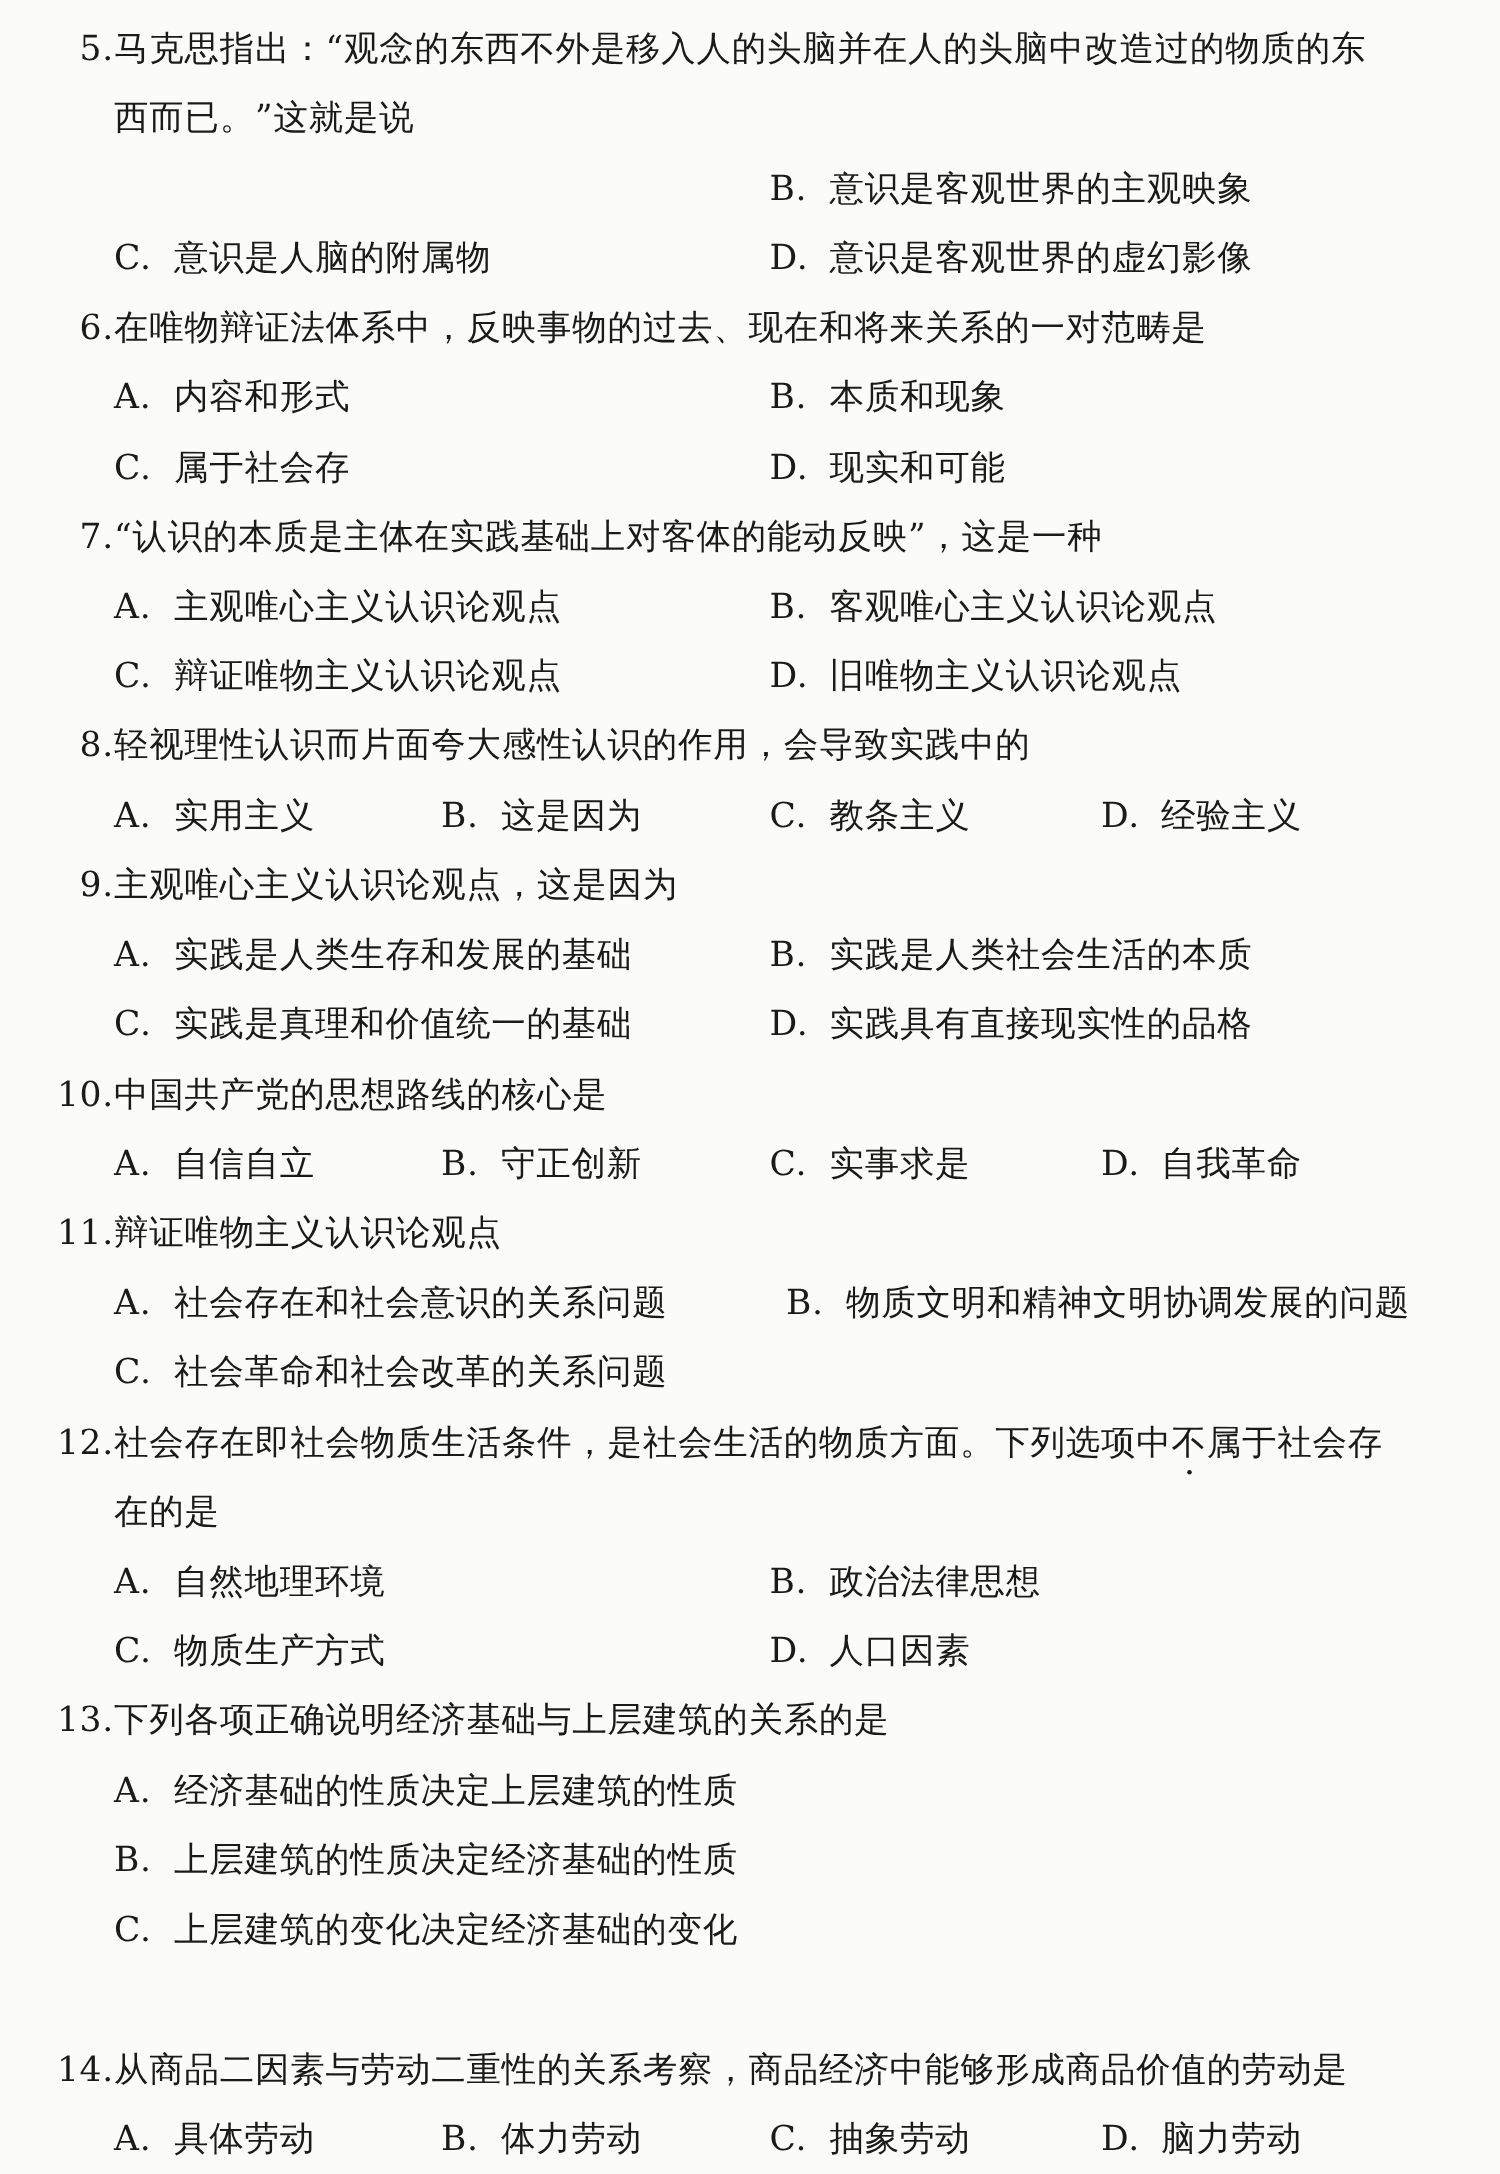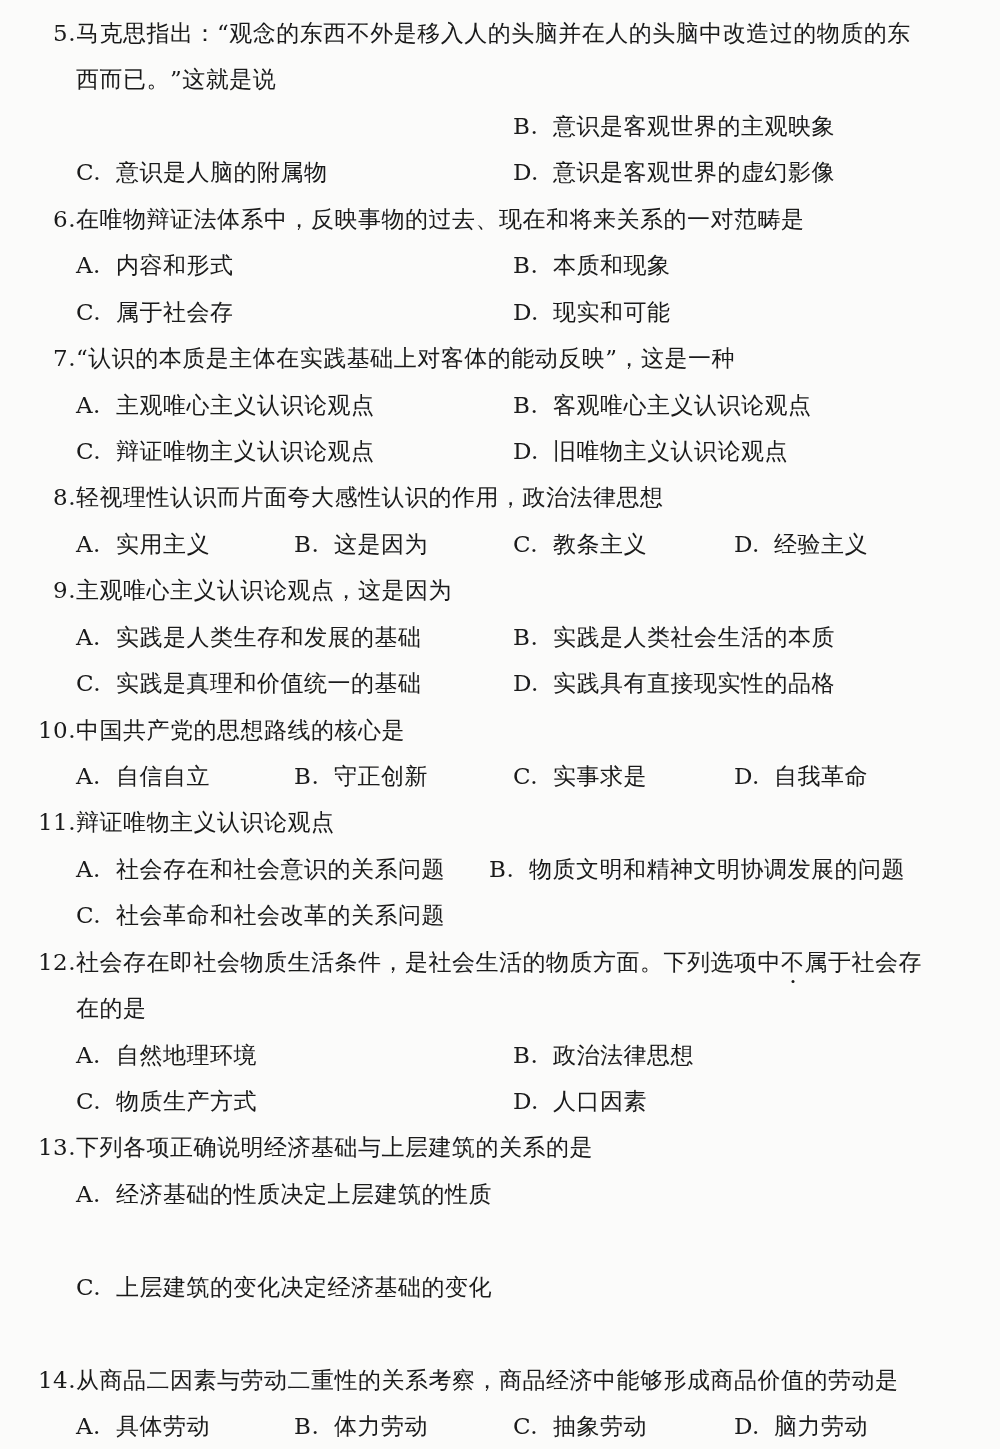--- a/index.html
+++ b/index.html
@@ -39,52 +39,53 @@
   <div class="line" style="left:513px;top:250px"><span class="opt-letter">B.</span><span>本质和现象</span></div>
   <div class="line" style="left:76px;top:297px"><span class="opt-letter">C.</span><span>属于社会存</span></div>
   <div class="line" style="left:513px;top:297px"><span class="opt-letter">D.</span><span>现实和可能</span></div>
 
   <div class="line" style="left:40px;top:343px"><span class="num" style="width:36px">7.</span><span>“认识的本质是主体在实践基础上对客体的能动反映”，这是一种</span></div>
   <div class="line" style="left:76px;top:390px"><span class="opt-letter">A.</span><span>主观唯心主义认识论观点</span></div>
   <div class="line" style="left:513px;top:390px"><span class="opt-letter">B.</span><span>客观唯心主义认识论观点</span></div>
   <div class="line" style="left:76px;top:436px"><span class="opt-letter">C.</span><span>辩证唯物主义认识论观点</span></div>
   <div class="line" style="left:513px;top:436px"><span class="opt-letter">D.</span><span>旧唯物主义认识论观点</span></div>
 
-  <div class="line" style="left:40px;top:482px"><span class="num" style="width:36px">8.</span><span>轻视理性认识而片面夸大感性认识的作用，政治法律思想</span></div>
+  <div class="line" style="left:40px;top:482px"><span class="num" style="width:36px">8.</span><span>轻视理性认识而片面夸大感性认识的作用，会导致实践中的</span></div>
   <div class="line" style="left:76px;top:529px"><span class="opt-letter">A.</span><span>实用主义</span></div>
   <div class="line" style="left:294px;top:529px"><span class="opt-letter">B.</span><span>这是因为</span></div>
   <div class="line" style="left:513px;top:529px"><span class="opt-letter">C.</span><span>教条主义</span></div>
   <div class="line" style="left:734px;top:529px"><span class="opt-letter">D.</span><span>经验主义</span></div>
 
   <div class="line" style="left:40px;top:575px"><span class="num" style="width:36px">9.</span><span>主观唯心主义认识论观点，这是因为</span></div>
   <div class="line" style="left:76px;top:622px"><span class="opt-letter">A.</span><span>实践是人类生存和发展的基础</span></div>
   <div class="line" style="left:513px;top:622px"><span class="opt-letter">B.</span><span>实践是人类社会生活的本质</span></div>
   <div class="line" style="left:76px;top:668px"><span class="opt-letter">C.</span><span>实践是真理和价值统一的基础</span></div>
   <div class="line" style="left:513px;top:668px"><span class="opt-letter">D.</span><span>实践具有直接现实性的品格</span></div>
 
   <div class="line" style="left:22px;top:715px"><span class="num" style="width:54px">10.</span><span>中国共产党的思想路线的核心是</span></div>
   <div class="line" style="left:76px;top:761px"><span class="opt-letter">A.</span><span>自信自立</span></div>
   <div class="line" style="left:294px;top:761px"><span class="opt-letter">B.</span><span>守正创新</span></div>
   <div class="line" style="left:513px;top:761px"><span class="opt-letter">C.</span><span>实事求是</span></div>
   <div class="line" style="left:734px;top:761px"><span class="opt-letter">D.</span><span>自我革命</span></div>
 
   <div class="line" style="left:22px;top:807px"><span class="num" style="width:54px">11.</span><span>辩证唯物主义认识论观点</span></div>
   <div class="line" style="left:76px;top:854px"><span class="opt-letter">A.</span><span>社会存在和社会意识的关系问题</span></div>
-  <div class="line" style="left:489px;top:854px"><span class="opt-letter">B.</span><span>物质文明和精神文明协调发展的问题</span></div>
+  <div class="line" style="left:524px;top:854px"><span class="opt-letter">B.</span><span>物质文明和精神文明协调发展的问题</span></div>
   <div class="line" style="left:76px;top:900px"><span class="opt-letter">C.</span><span>社会革命和社会改革的关系问题</span></div>
 
   <div class="line" style="left:22px;top:947px"><span class="num" style="width:54px">12.</span><span>社会存在即社会物质生活条件，是社会生活的物质方面。下列选项中</span><span class="emph-dot">不</span><span>属于社会存</span></div>
   <div class="line" style="left:76px;top:993px">在的是</div>
   <div class="line" style="left:76px;top:1040px"><span class="opt-letter">A.</span><span>自然地理环境</span></div>
   <div class="line" style="left:513px;top:1040px"><span class="opt-letter">B.</span><span>政治法律思想</span></div>
   <div class="line" style="left:76px;top:1086px"><span class="opt-letter">C.</span><span>物质生产方式</span></div>
   <div class="line" style="left:513px;top:1086px"><span class="opt-letter">D.</span><span>人口因素</span></div>
 
   <div class="line" style="left:22px;top:1132px"><span class="num" style="width:54px">13.</span><span>下列各项正确说明经济基础与上层建筑的关系的是</span></div>
   <div class="line" style="left:76px;top:1179px"><span class="opt-letter">A.</span><span>经济基础的性质决定上层建筑的性质</span></div>
+  <div class="line" style="left:76px;top:1225px"><span class="opt-letter">B.</span><span>上层建筑的性质决定经济基础的性质</span></div>
   <div class="line" style="left:76px;top:1272px"><span class="opt-letter">C.</span><span>上层建筑的变化决定经济基础的变化</span></div>
 
   <div class="line" style="left:22px;top:1365px"><span class="num" style="width:54px">14.</span><span>从商品二因素与劳动二重性的关系考察，商品经济中能够形成商品价值的劳动是</span></div>
   <div class="line" style="left:76px;top:1411px"><span class="opt-letter">A.</span><span>具体劳动</span></div>
   <div class="line" style="left:294px;top:1411px"><span class="opt-letter">B.</span><span>体力劳动</span></div>
   <div class="line" style="left:513px;top:1411px"><span class="opt-letter">C.</span><span>抽象劳动</span></div>
   <div class="line" style="left:734px;top:1411px"><span class="opt-letter">D.</span><span>脑力劳动</span></div>
 
 </div>
 

